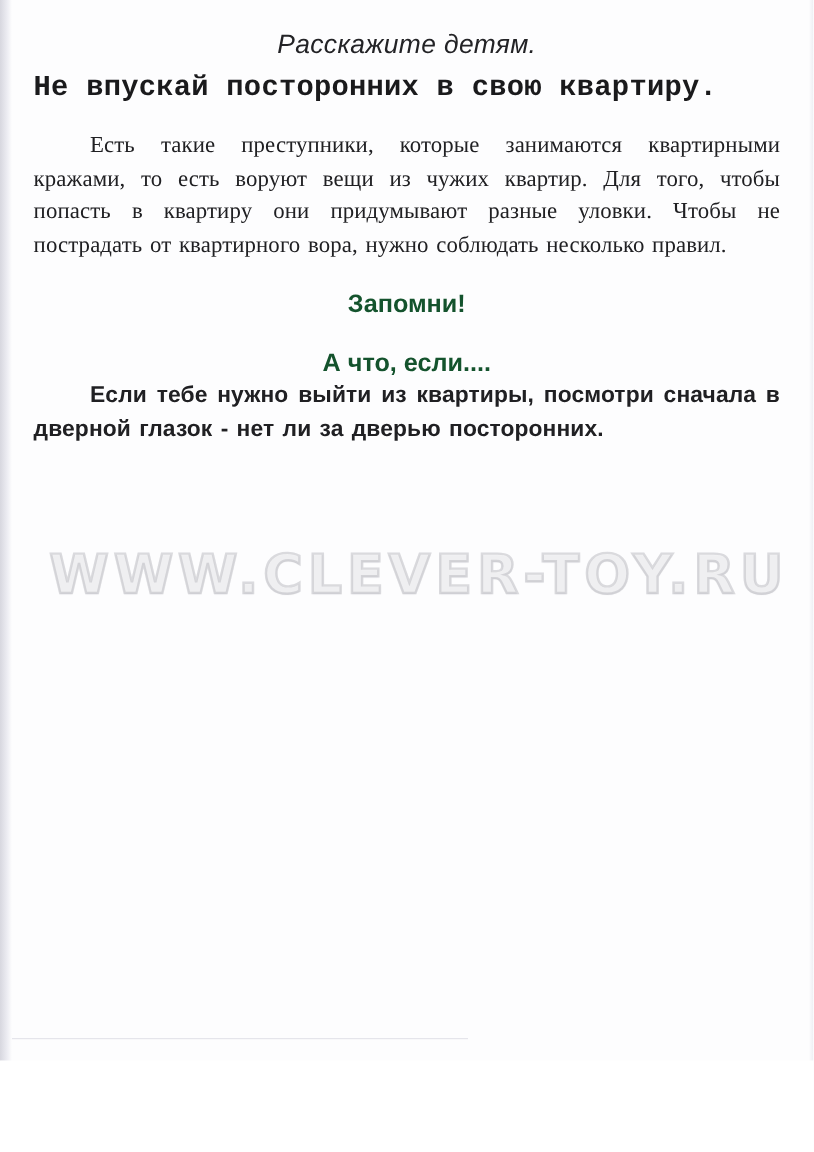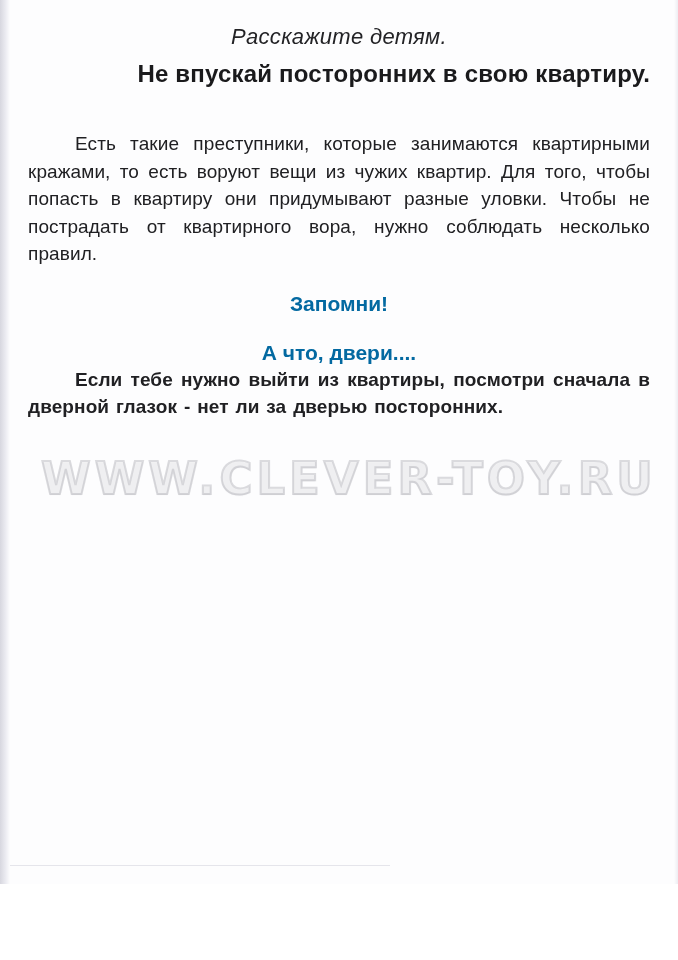--- a/index.html
+++ b/index.html
@@ -46,46 +46,47 @@
     margin: 24px 0 0 0;
     text-align: center;
     font-style: italic;
     font-size: 22px;
     line-height: 26px;
     letter-spacing: 0.3px;
     color: #232326;
   }
   .title {
     margin: 9px 0 0 0;
-    text-align: right;
+    text-align: left;
     font-size: 24px;
     line-height: 30px;
     font-weight: bold;
     letter-spacing: 0.2px;
     color: #1a1a1c;
+    font-family: Liberation Mono, monospace;
   }
   .body {
     margin: 0;
     font-size: 19px;
     line-height: 27.5px;
     text-align: justify;
     text-align-last: left;
     text-indent: 47px;
     word-spacing: 1.5px;
     letter-spacing: 0.1px;
     color: #202023;
   }
-  .intro      { margin-top: 41px; }
+  .intro      { margin-top: 19px; font-family: Liberation Serif, serif; }
   .heading {
     margin: 23px 0 0 0;
     text-align: center;
     font-size: 21px;
     line-height: 26px;
     font-weight: bold;
-    color: #0369a1;
+    color: #14532d;
   }
   .after-heading { margin-top: 3px; }
   .follow-para   { margin-top: 0; font-weight: bold; }
   
   .watermark {
     position: absolute;
     left: 0; right: 0;
     top: 452px;
     z-index: 2;
     text-align: center;
@@ -112,20 +113,20 @@
   <div class="content">
     <div class="supertitle">Расскажите детям.</div>
 
     <h1 class="title">Не впускай посторонних в свою квартиру.</h1>
 
     <p class="body intro">Есть такие преступники, которые занимаются квартирными кражами, то есть воруют вещи из чужих квартир. Для того, чтобы попасть в квартиру они придумывают разные уловки. Чтобы не пострадать от квартирного вора, нужно соблюдать несколько правил.</p>
 
     <h2 class="heading">Запомни!</h2>
 
 
-    <h2 class="heading">А что, двери....</h2>
+    <h2 class="heading">А что, если....</h2>
 
 
     <p class="body follow-para">Если тебе нужно выйти из квартиры, посмотри сначала в дверной глазок - нет ли за дверью посторонних.</p>
   </div>
 
   <div class="watermark">WWW.CLEVER-TOY.RU</div>
 </div>
 
 </body></html>

